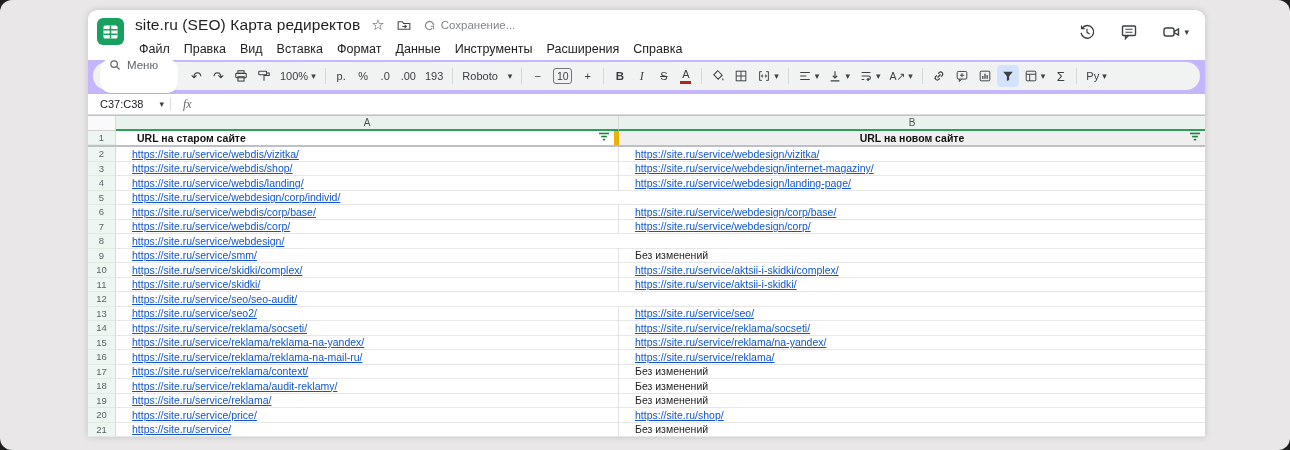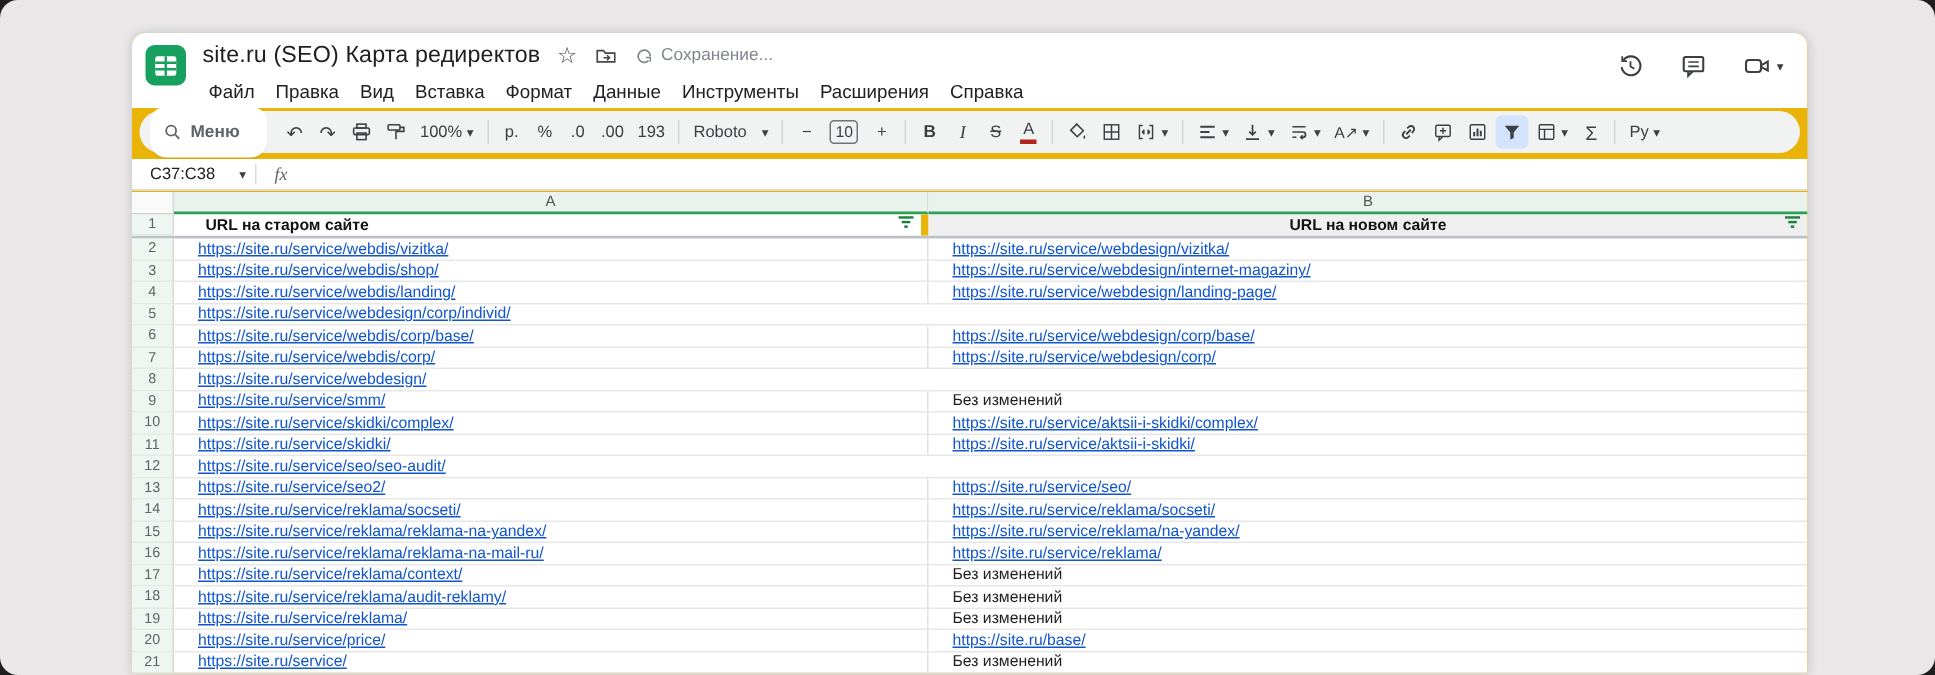--- a/index.html
+++ b/index.html
@@ -1,42 +1,42 @@
 <!DOCTYPE html>
 <html><head>
 <meta charset="utf-8">
 <style>
   * { box-sizing: border-box; margin: 0; padding: 0; }
   html,body { width:1290px; height:450px; overflow:hidden; background:#1e1e1e;
     font-family:"Liberation Sans", sans-serif; }
   .canvas { position:absolute; inset:0; background:#e9e7e8; border-radius:12px; overflow:hidden; }
   .window { position:absolute; left:88px; top:10px; width:1117px; height:427px;
-    background:#eab308; border-radius:9px 9px 0 0; box-shadow:0 0 7px rgba(0,0,0,.16); overflow:hidden;margin-top:12px; }
+    background:#c4b5fd; border-radius:9px 9px 0 0; box-shadow:0 0 7px rgba(0,0,0,.16); overflow:hidden; }
 
   
   .header { position:absolute; left:0; top:0; right:0; height:50px; background:#fff; }
   .sheets-icon { position:absolute; left:9px; top:8px; width:27px; height:27px;
     background:#17a05e; border-radius:6px; display:flex; align-items:center; justify-content:center; cursor:pointer; }
   .title-row { position:absolute; left:47px; top:6px; display:flex; align-items:center; gap:11px; }
   .doc-title { font-size:15.5px; color:#1f1f1f; font-weight:500; letter-spacing:.1px; }
   .hicon { color:#444; font-size:14px; display:flex; align-items:center; }
   .star-glyph { font-size:15px; color:#454746; }
   .saving { display:flex; align-items:center; gap:5px; color:#80868b; font-size:11.5px; }
   .menu-row { position:absolute; left:44px; top:30px; display:flex; font-size:12.5px; color:#202124; }
   .menu-item { padding:2px 7px; border-radius:4px; cursor:pointer; }
   .header-icons { position:absolute; right:16px; top:13px; display:flex; gap:24px; align-items:center; }
   .hbtn { display:flex; align-items:center; gap:3px; cursor:pointer; }
   .caret { font-size:9px; color:#3c4043; line-height:1; }
 
   
   .toolbar { position:absolute; left:5px; right:5px; top:52px; height:28px; background:#f1f2f2;
     border-radius:14px; display:flex; align-items:center; padding:0 7px; gap:1px; color:#3c4043; }
   .search-pill { width:78px; height:34px; background:#fff; border-radius:11px; display:flex;
-    align-items:center; gap:6px; padding:0 9px; margin-right:7px; color:#5f6368; font-size:11.5px;
-    box-shadow:0 1px 1px rgba(0,0,0,.08); cursor:pointer;font-weight:bold; }
+    align-items:flex-start; gap:6px; padding:0 9px; margin-right:7px; color:#5f6368; font-size:11.5px;
+    box-shadow:0 1px 1px rgba(0,0,0,.08); cursor:pointer; }
   .tb { height:22px; min-width:21px; padding:0 4px; display:flex; align-items:center; justify-content:center;
     gap:3px; border-radius:4px; font-size:11px; color:#3c4043; cursor:pointer; white-space:nowrap; }
   .tb .glyph { font-size:13px; }
   .tb.bold-btn { font-weight:bold; font-size:11.5px; }
   .tb.italic-btn { font-style:italic; font-family:"Liberation Serif",serif; font-size:12px; }
   .tb.strike-btn { text-decoration:line-through; }
   .text-color-a { display:flex; flex-direction:column; align-items:center; line-height:1; font-size:11px; }
   .text-color-a .bar { width:11px; height:3px; background:#b3261e; margin-top:1px; }
   .tdiv { width:1px; height:16px; background:#d4d7da; margin:0 4px; flex:none; }
   .fontsize-box { width:19px; height:16px; border:1px solid #70757a; border-radius:3px; font-size:10.5px;
@@ -522,21 +522,21 @@
             <div class="cell w-b">
               <span class="plain">Без изменений</span>
             </div>
           </div>
           <div class="r">
             <div class="rn">20</div>
             <div class="cell w-a">
               <span class="link">https://site.ru/service/price/</span>
             </div>
             <div class="cell w-b">
-              <span class="link">https://site.ru/base/</span>
+              <span class="link">https://site.ru/shop/</span>
             </div>
           </div>
           <div class="r">
             <div class="rn">21</div>
             <div class="cell w-a">
               <span class="link">https://site.ru/service/</span>
             </div>
             <div class="cell w-b">
               <span class="plain">Без изменений</span>
             </div>

